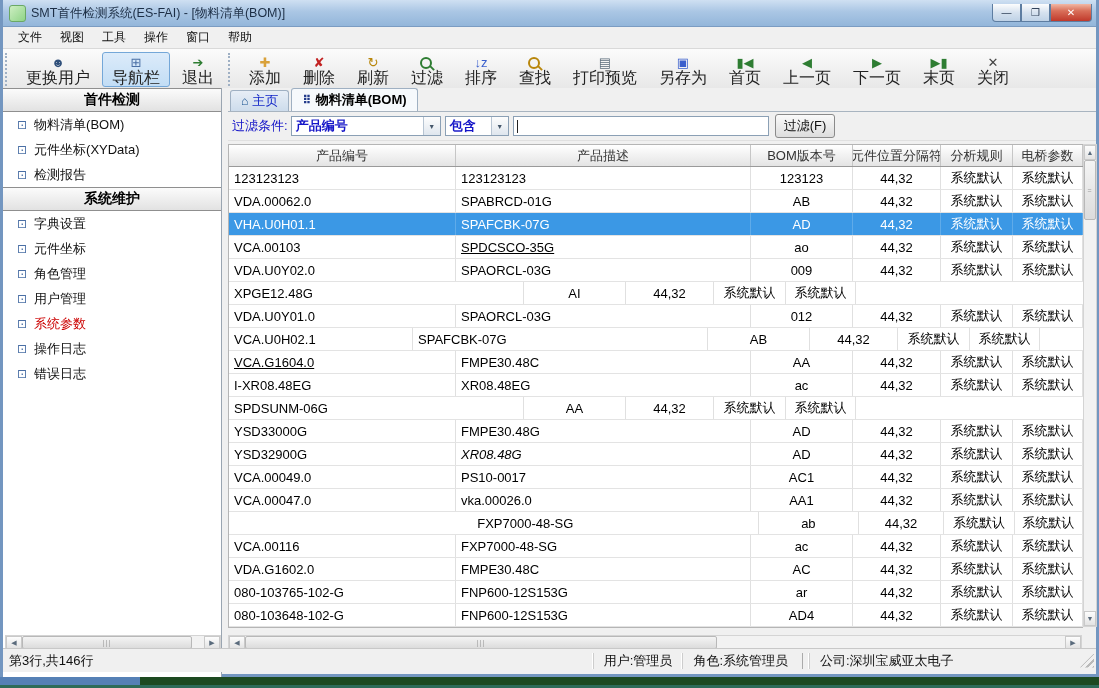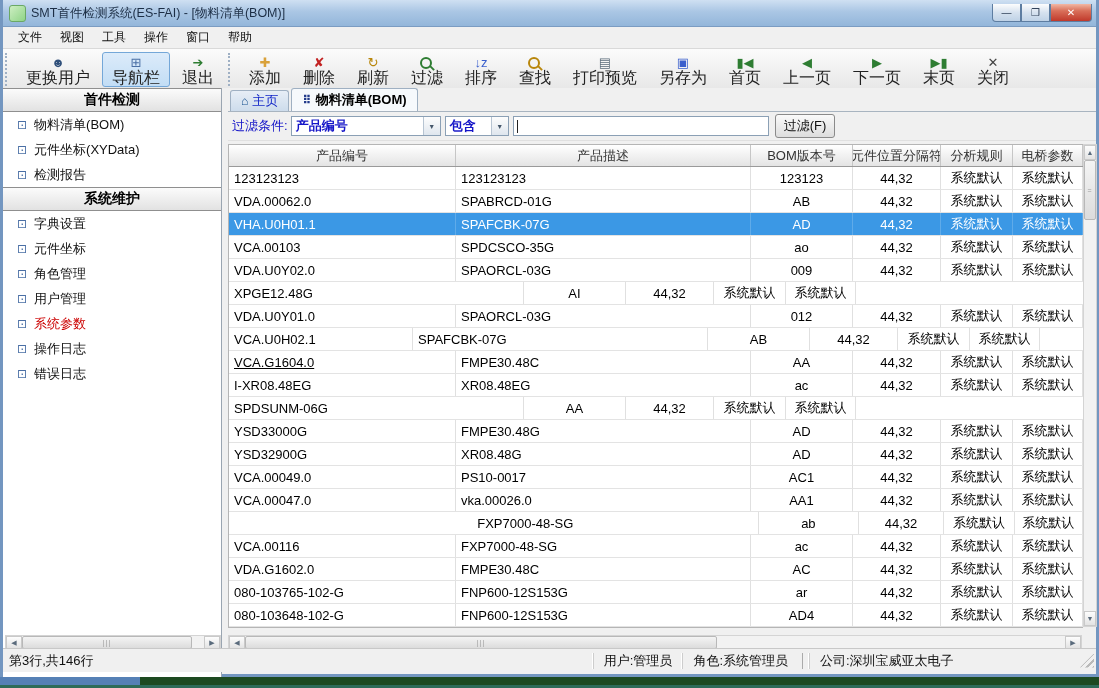--- a/index.html
+++ b/index.html
@@ -327,21 +327,21 @@
           <div class="grow selected">
             <div class="gcell al" style="width: 227px;">VHA.U0H01.1</div>
             <div class="gcell al" style="width: 295px;">SPAFCBK-07G</div>
             <div class="gcell ac" style="width: 102px;">AD</div>
             <div class="gcell ac" style="width: 88px;">44,32</div>
             <div class="gcell ac" style="width: 72px;">系统默认</div>
             <div class="gcell ac" style="width: 70px;">系统默认</div>
           </div>
           <div class="grow">
             <div class="gcell al" style="width: 227px;">VCA.00103</div>
-            <div class="gcell al" style="width: 295px;">SPDCSCO-35G</div>
+            <div class="gcell al" style="width: 295px; text-decoration: underline;">SPDCSCO-35G</div>
             <div class="gcell ac" style="width: 102px;">ao</div>
             <div class="gcell ac" style="width: 88px;">44,32</div>
             <div class="gcell ac" style="width: 72px;">系统默认</div>
             <div class="gcell ac" style="width: 70px;">系统默认</div>
           </div>
           <div class="grow">
             <div class="gcell al" style="width: 227px;">VDA.U0Y02.0</div>
             <div class="gcell al" style="width: 295px;">SPAORCL-03G</div>
             <div class="gcell ac" style="width: 102px;">009</div>
             <div class="gcell ac" style="width: 88px;">44,32</div>
@@ -397,21 +397,21 @@
           <div class="grow">
             <div class="gcell al" style="width: 227px;">YSD33000G</div>
             <div class="gcell al" style="width: 295px;">FMPE30.48G</div>
             <div class="gcell ac" style="width: 102px;">AD</div>
             <div class="gcell ac" style="width: 88px;">44,32</div>
             <div class="gcell ac" style="width: 72px;">系统默认</div>
             <div class="gcell ac" style="width: 70px;">系统默认</div>
           </div>
           <div class="grow">
             <div class="gcell al" style="width: 227px;">YSD32900G</div>
-            <div class="gcell al" style="width: 295px;">XR08.48G</div>
+            <div class="gcell al" style="width: 295px; font-style: italic;">XR08.48G</div>
             <div class="gcell ac" style="width: 102px;">AD</div>
             <div class="gcell ac" style="width: 88px;">44,32</div>
             <div class="gcell ac" style="width: 72px;">系统默认</div>
             <div class="gcell ac" style="width: 70px;">系统默认</div>
           </div>
           <div class="grow">
             <div class="gcell al" style="width: 227px;">VCA.00049.0</div>
             <div class="gcell al" style="width: 295px;">PS10-0017</div>
             <div class="gcell ac" style="width: 102px;">AC1</div>
             <div class="gcell ac" style="width: 88px;">44,32</div>

